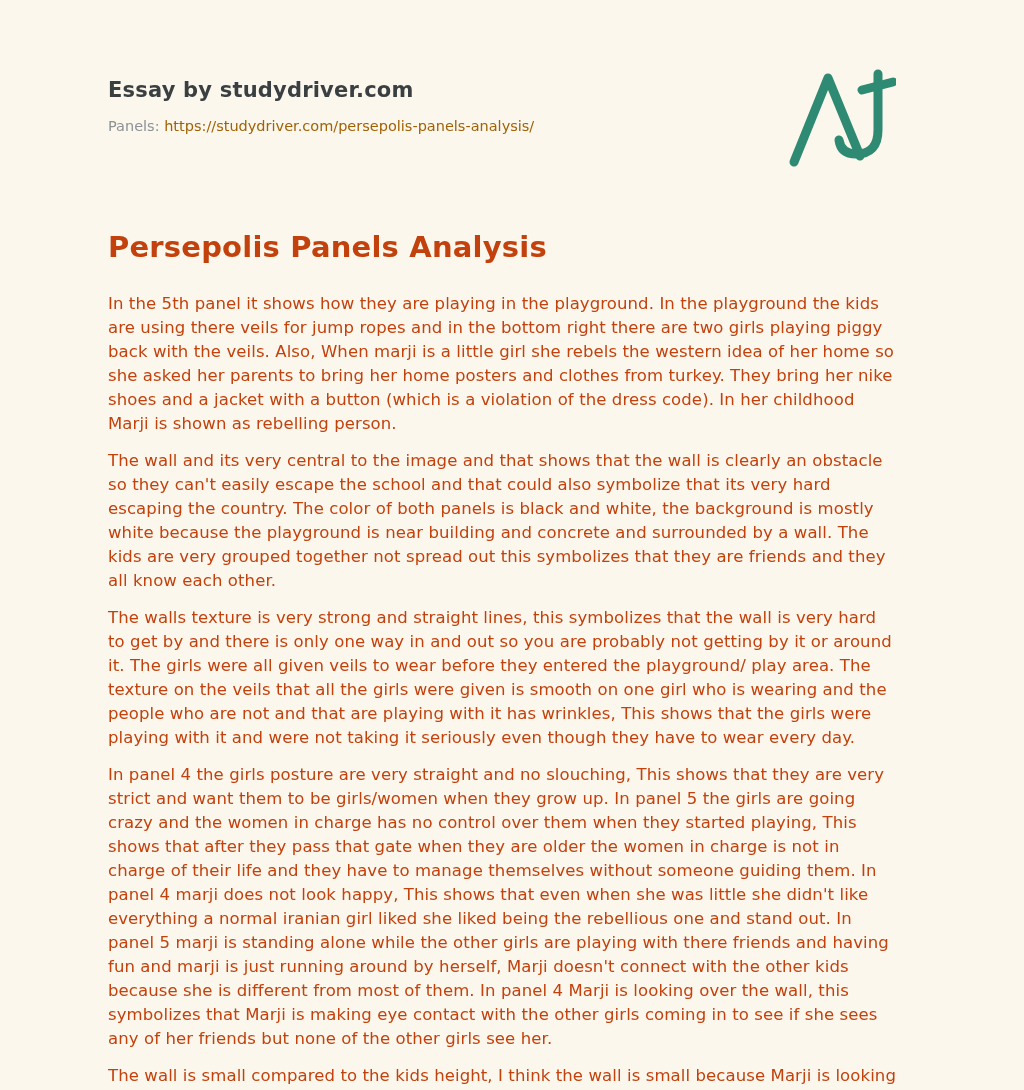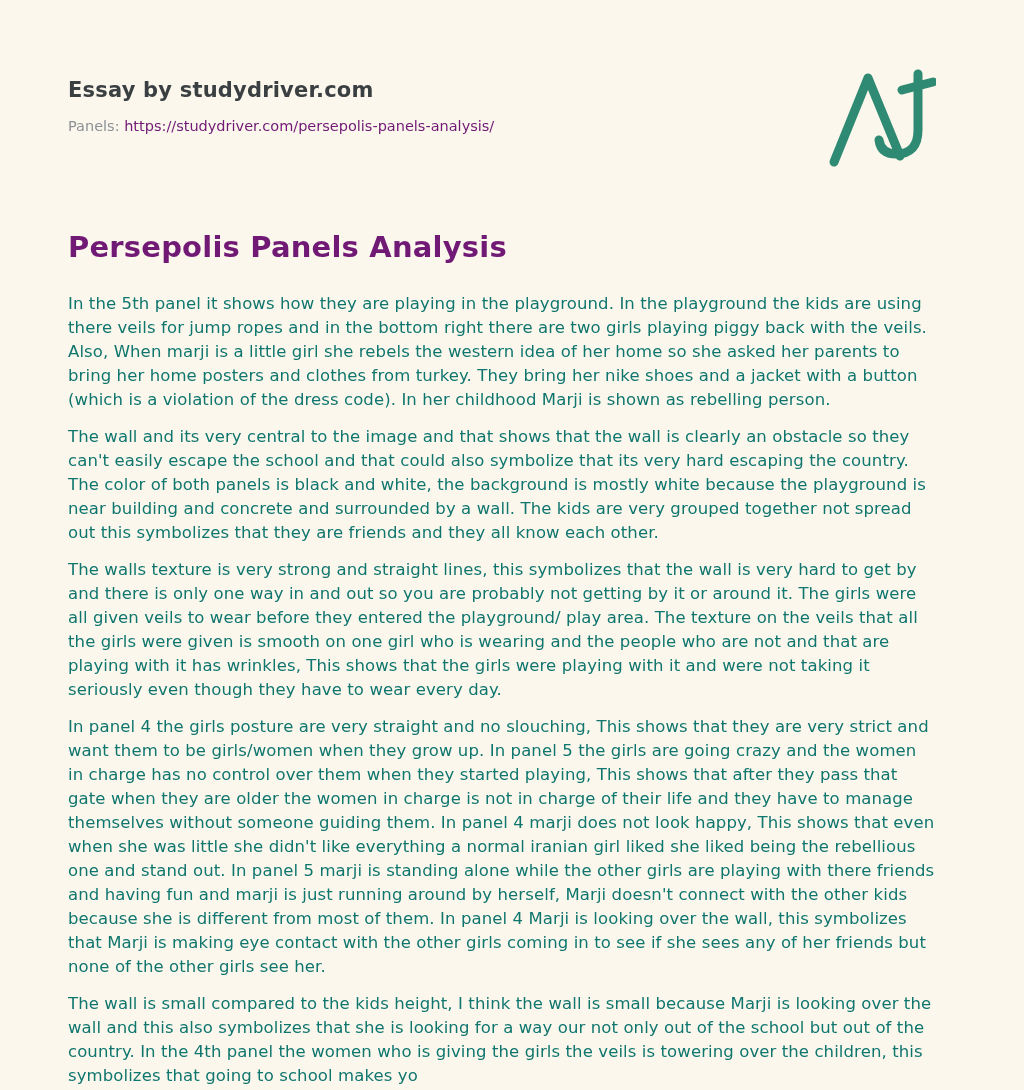--- a/index.html
+++ b/index.html
@@ -10,63 +10,63 @@
   }
   body {
     background: #fcf7ed;
     font-family: "DejaVu Sans", "Liberation Sans", sans-serif;
     position: relative;
   }
   .page {
     width: 1004px;
     height: 1090px;
     position: relative;
-    padding: 0 68px;
+    padding: 0 108px;
   }
   .header {
     position: relative;
     padding-top: 78px;
   }
   .byline {
     font-size: 21px;
     font-weight: 600;
     color: #3a3f42;
     letter-spacing: 0.2px;
   }
   .source-line {
     margin-top: 16px;
     font-size: 14.5px;
     color: #8d9296;
   }
   .source-link {
-    color: #701a75;
+    color: #a16207;
     text-decoration: none;
     cursor: pointer;
   }
   .logo {
     position: absolute;
     top: 68px;
     right: 0px;
     width: 110px;
     height: 100px;
   }
   .main {
     margin-top: 96px;
   }
   .page-title {
     font-size: 29px;
     font-weight: 700;
-    color: #701a75;
+    color: #c2410c;
     letter-spacing: 0.2px;
     margin-bottom: 28px;
   }
   .essay-body p {
     font-size: 16.5px;
     line-height: 24px;
-    color: #0f766e;
+    color: #c2410c;
     margin-bottom: 13px;
     letter-spacing: 0.1px;
   }
 </style>
 </head>
 <body>
 
 <div class="page">
 
   <div class="header">

